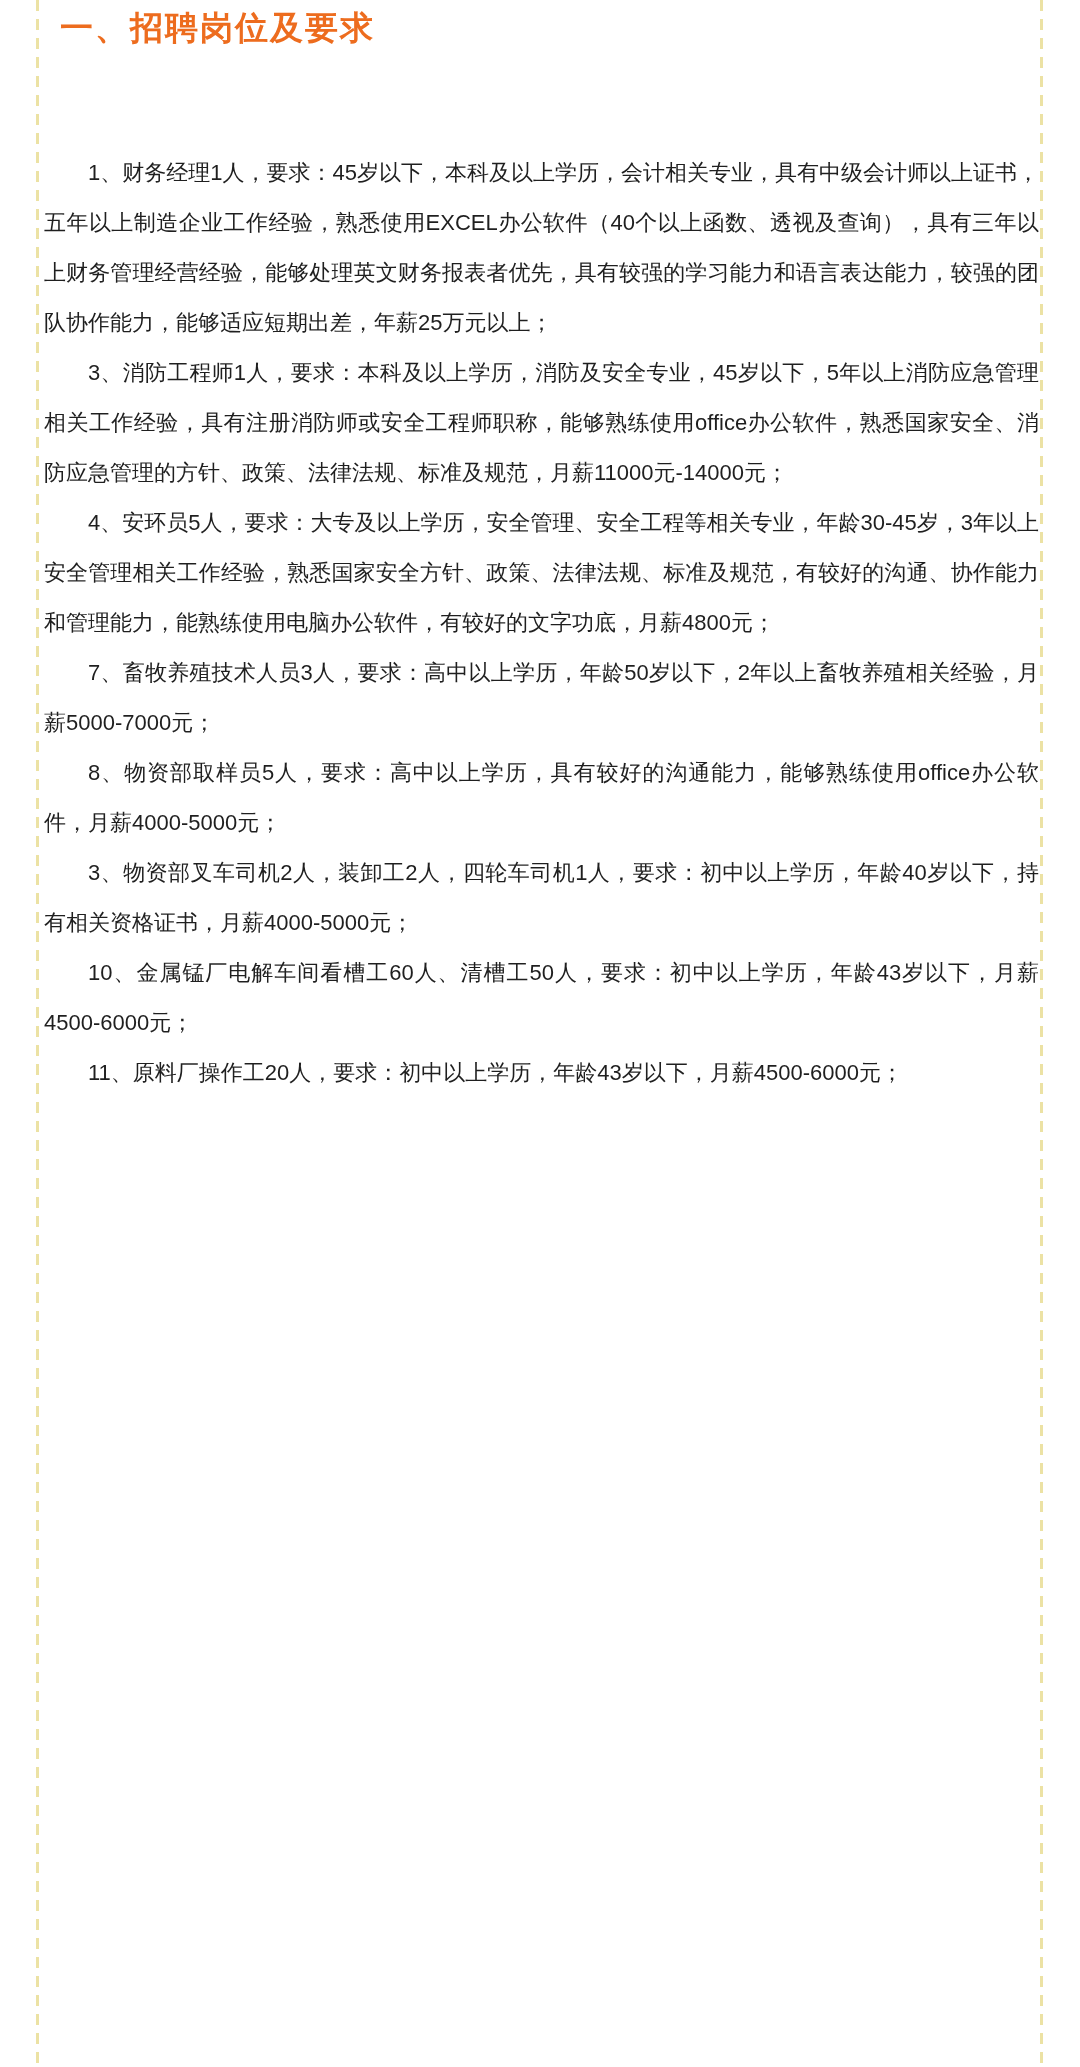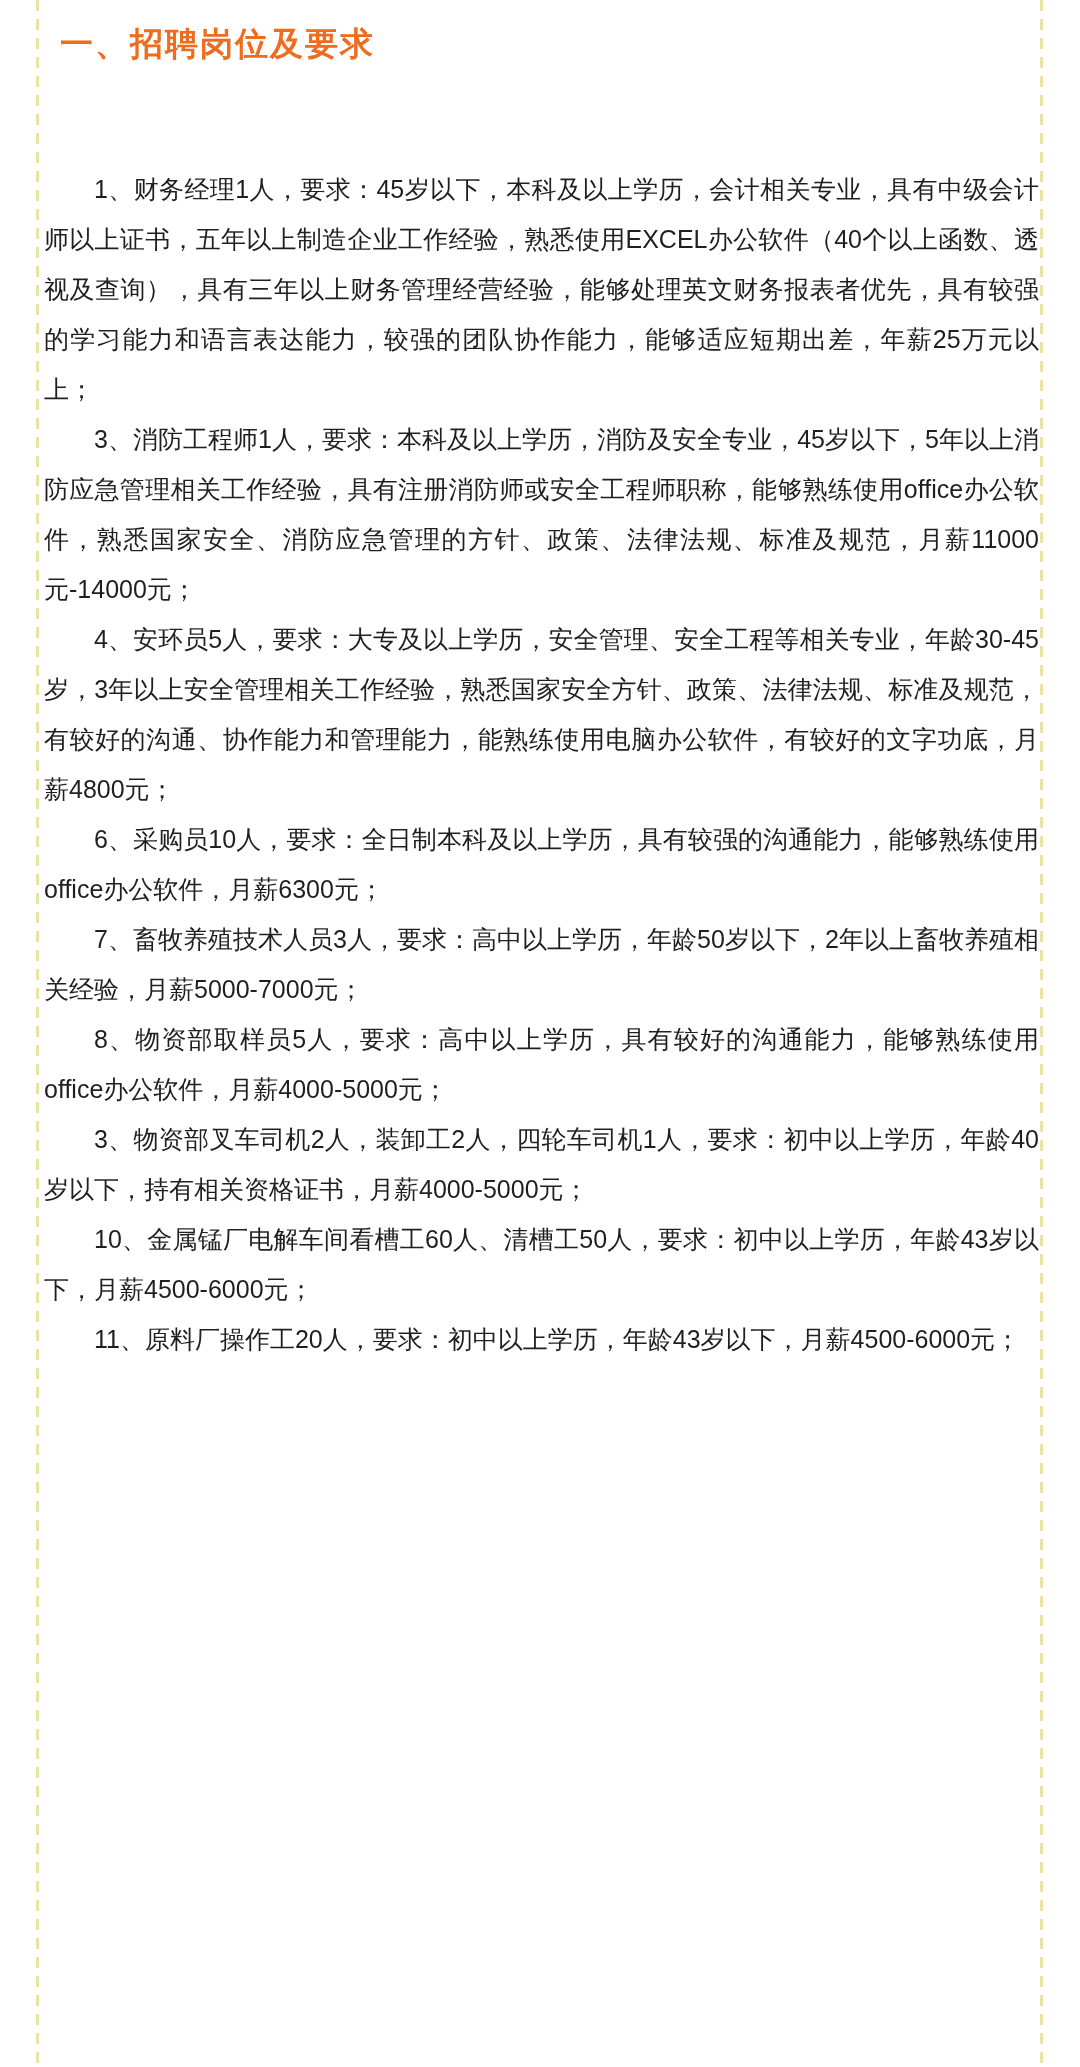--- a/index.html
+++ b/index.html
@@ -33,36 +33,36 @@
       transparent 11px,
       transparent 19px
     );
   }
   .border-line.left  { left: 36px; }
   .border-line.right { left: 1040px; }
 
   .title {
     position: absolute;
     left: 60px;
-    top: 22px;
+    top: 6px;
     font-size: 33px;
     font-weight: bold;
     letter-spacing: 2px;
     color: var(--title-color);
     white-space: nowrap;
     text-align: right;
   }
 
   .body-text {
     position: absolute;
     left: 44px;
-    top: 164px;
+    top: 148px;
     width: 995px;
     color: var(--text-color);
-    font-size: 25px;
+    font-size: 22px;
     line-height: 50px;
     text-align: justify;
     text-justify: inter-character;
   }
   .body-text p.para {
     text-indent: 2em;
     margin: 0;
   }
 </style>
 </head>
@@ -71,20 +71,19 @@
 <div class="page">
   <div class="border-line left"></div>
   <div class="border-line right"></div>
 
   <h1 class="title">一、招聘岗位及要求</h1>
 
   <div class="body-text" id="paragraphs">
       <p class="para">1、财务经理1人，要求：45岁以下，本科及以上学历，会计相关专业，具有中级会计师以上证书，五年以上制造企业工作经验，熟悉使用EXCEL办公软件（40个以上函数、透视及查询），具有三年以上财务管理经营经验，能够处理英文财务报表者优先，具有较强的学习能力和语言表达能力，较强的团队协作能力，能够适应短期出差，年薪25万元以上；</p>
       <p class="para">3、消防工程师1人，要求：本科及以上学历，消防及安全专业，45岁以下，5年以上消防应急管理相关工作经验，具有注册消防师或安全工程师职称，能够熟练使用office办公软件，熟悉国家安全、消防应急管理的方针、政策、法律法规、标准及规范，月薪11000元-14000元；</p>
       <p class="para">4、安环员5人，要求：大专及以上学历，安全管理、安全工程等相关专业，年龄30-45岁，3年以上安全管理相关工作经验，熟悉国家安全方针、政策、法律法规、标准及规范，有较好的沟通、协作能力和管理能力，能熟练使用电脑办公软件，有较好的文字功底，月薪4800元；</p>
-      <p class="para">6、采购员10人，要求：全日制本科及以上学历，具有较强的沟通能力，能够熟练使用office办公软件，月薪6300元；</p>
       <p class="para">7、畜牧养殖技术人员3人，要求：高中以上学历，年龄50岁以下，2年以上畜牧养殖相关经验，月薪5000-7000元；</p>
       <p class="para">8、物资部取样员5人，要求：高中以上学历，具有较好的沟通能力，能够熟练使用office办公软件，月薪4000-5000元；</p>
       <p class="para">3、物资部叉车司机2人，装卸工2人，四轮车司机1人，要求：初中以上学历，年龄40岁以下，持有相关资格证书，月薪4000-5000元；</p>
       <p class="para">10、金属锰厂电解车间看槽工60人、清槽工50人，要求：初中以上学历，年龄43岁以下，月薪4500-6000元；</p>
       <p class="para">11、原料厂操作工20人，要求：初中以上学历，年龄43岁以下，月薪4500-6000元；</p>
     </div>
 </div>
 
 </body></html>

